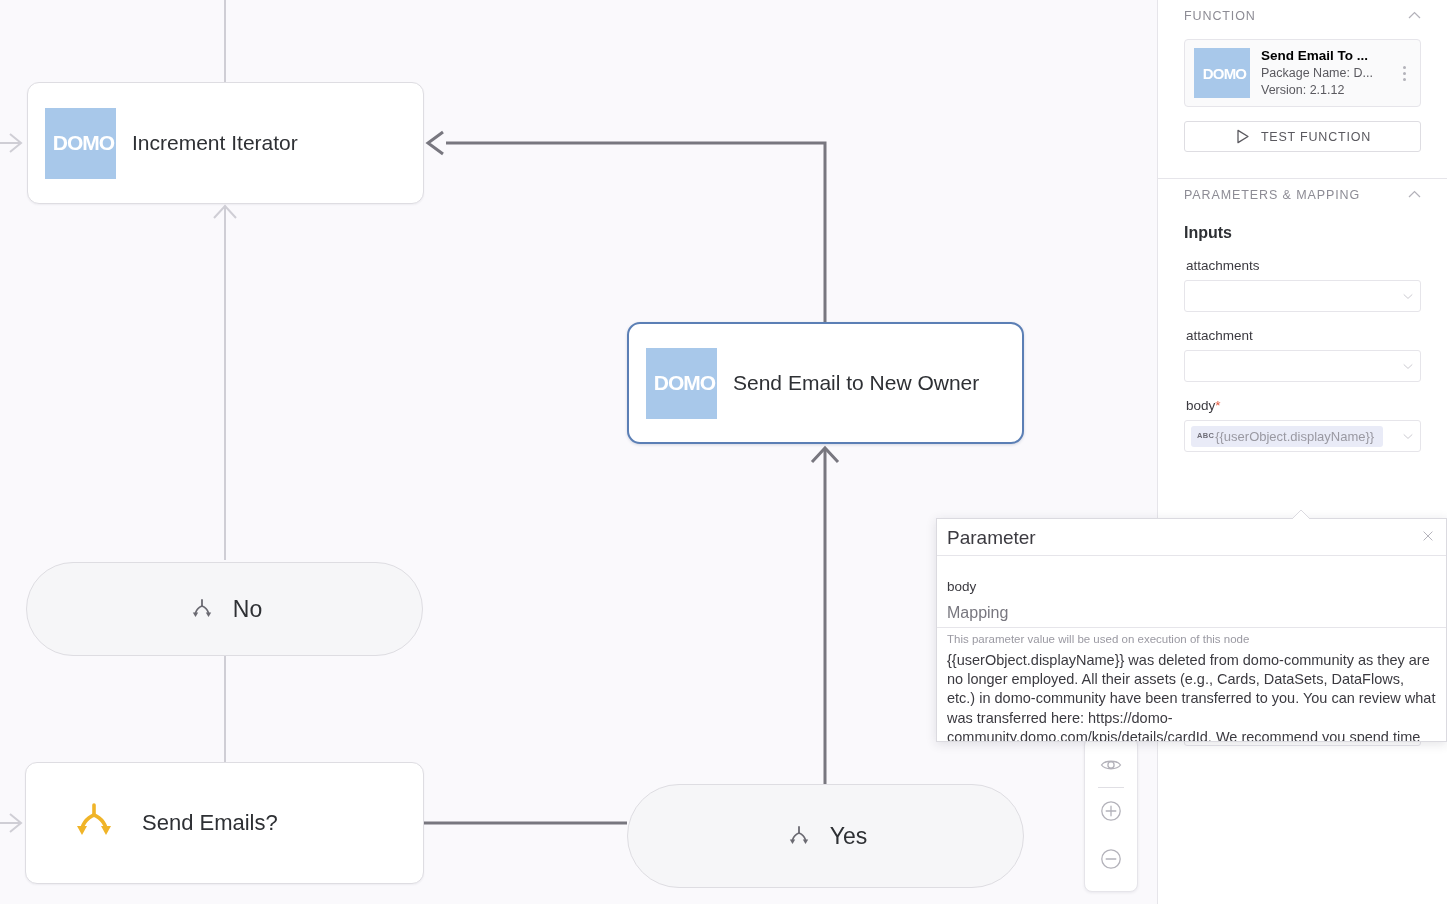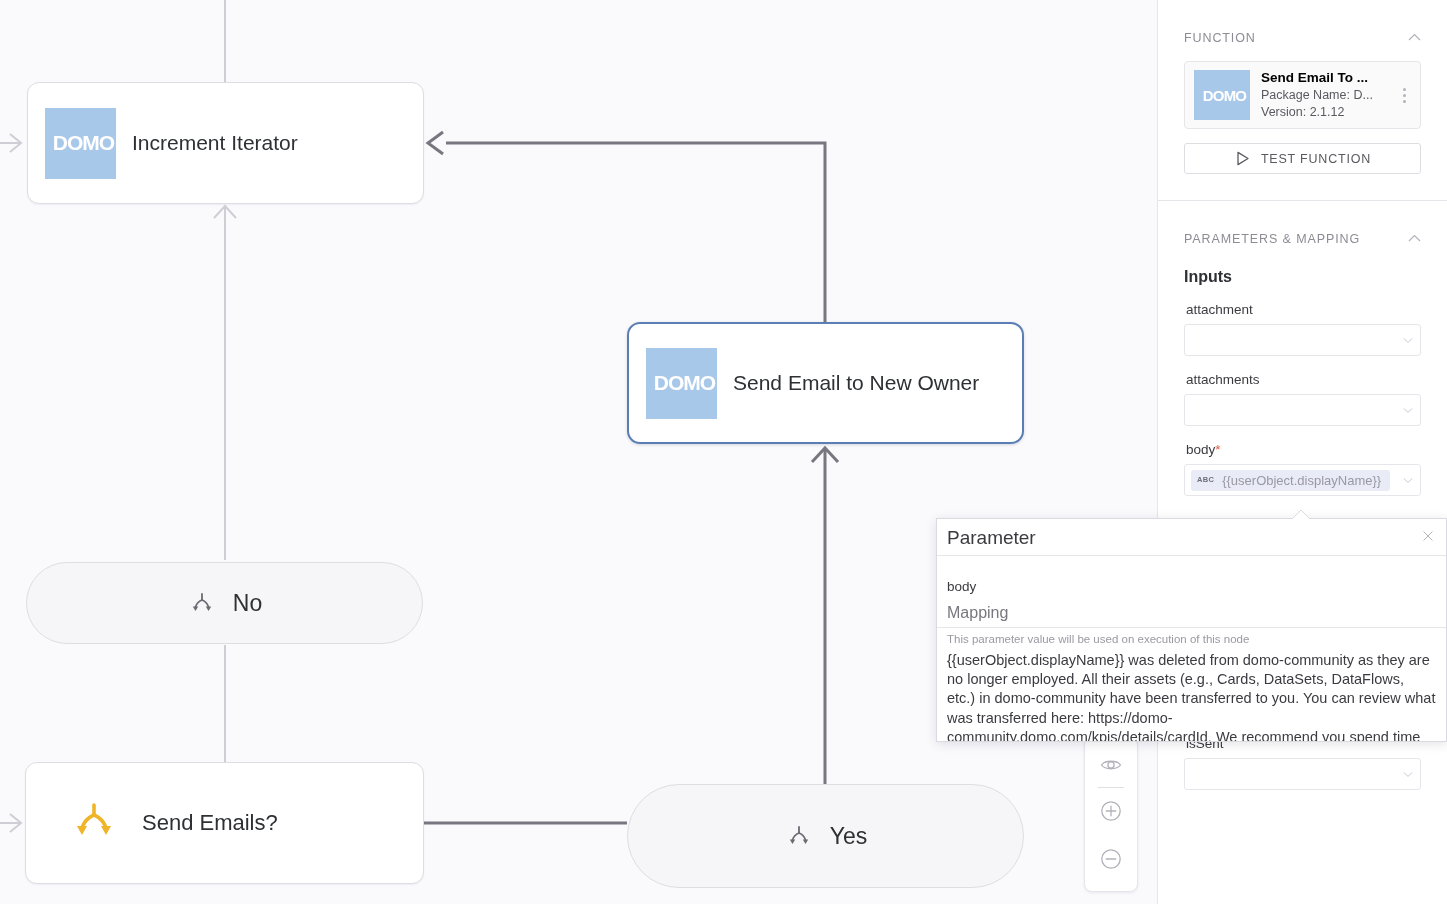--- a/index.html
+++ b/index.html
@@ -77,21 +77,21 @@
 
   
   .pill {
     position: absolute;
     display: flex; align-items: center; justify-content: center;
     background: #f6f6f8;
     border: 1px solid #dedde2;
     border-radius: 999px;
     color: #2e3034;
   }
-  #node-no   { left: 26px;  top: 562px; width: 397px; height: 82px; }
+  #node-no   { left: 26px;  top: 562px; width: 397px; height: 94px; }
   #node-yes  { left: 627px; top: 784px; width: 397px; height: 104px; }
   .pill .pill-label { font-size: 23px; margin-left: 16px; }
 
   .fork-icon { display: block; }
 
   
   #zoom-controls {
     position: absolute; left: 1084px; top: 737px;
     width: 54px; height: 155px;
     background: #ffffff;
@@ -114,21 +114,21 @@
   
   #right-panel {
     position: absolute; left: 1157px; top: 0;
     width: 290px; height: 904px;
     background: #ffffff;
     border-left: 1px solid #e6e5ea;
   }
   .panel-section { padding: 0 26px; }
   .section-head {
     display: flex; align-items: center; justify-content: space-between;
-    padding-top: 31px;
+    padding-top: 9px;
   }
   .section-head .sh-title {
     font-size: 12.5px; letter-spacing: .9px; color: #8d8c95; font-weight: 400;
   }
   .chev {
     color: #b3b2ba; font-size: 13px; line-height: 1; cursor: pointer;
     transform: translateY(-1px);
   }
 
   
@@ -190,21 +190,21 @@
     margin-top: 7px; height: 32px;
     border: 1px solid #e6e5ea; border-radius: 3px;
     background: #ffffff;
     display: flex; align-items: center;
     padding: 0 7px 0 6px;
     cursor: pointer;
   }
   .field-input .spacer { flex: 1 1 auto; }
   .sel-chev { color: #c7c6cd; font-size: 12px; line-height: 1; padding-left: 4px; }
   .token {
-    display: inline-flex; align-items: center; gap: 7px;
+    display: inline-flex; align-items: center; 
     background: #e9ebf7; border-radius: 3px;
     padding: 3px 9px 3px 5px; max-width: 100%;
   }
   .token .abc {
     font-size: 7.5px; font-weight: 700; letter-spacing: .3px;
     color: #6f6e78; border: 0; line-height: 1;
     padding: 2px 1px;
   }
   .token .tok-text {
     font-size: 13px; color: #9a99a2; white-space: nowrap;
@@ -403,31 +403,31 @@
       <div class="section-head">
         <div class="sh-title">PARAMETERS &amp; MAPPING</div>
         <svg class="chev" width="13" height="9" viewBox="0 0 13 9">
           <polyline points="1,7 6.5,1.6 12,7" fill="none" stroke="#b3b2ba" stroke-width="1.3"></polyline>
         </svg>
       </div>
 
       <div class="group-title">Inputs</div>
 
       <div class="field">
-        <div class="field-label">attachment</div>
+        <div class="field-label">attachments</div>
         <div class="field-input">
           <div class="spacer"></div>
           <svg class="sel-chev" width="14" height="9" viewBox="0 0 14 9">
             <polyline points="1,1.6 7,7.2 13,1.6" fill="none" stroke="#c7c6cd" stroke-width="1.3"></polyline>
           </svg>
         </div>
       </div>
 
       <div class="field">
-        <div class="field-label">attachments</div>
+        <div class="field-label">attachment</div>
         <div class="field-input">
           <div class="spacer"></div>
           <svg class="sel-chev" width="14" height="9" viewBox="0 0 14 9">
             <polyline points="1,1.6 7,7.2 13,1.6" fill="none" stroke="#c7c6cd" stroke-width="1.3"></polyline>
           </svg>
         </div>
       </div>
 
       <div class="field">
         <div class="field-label">

